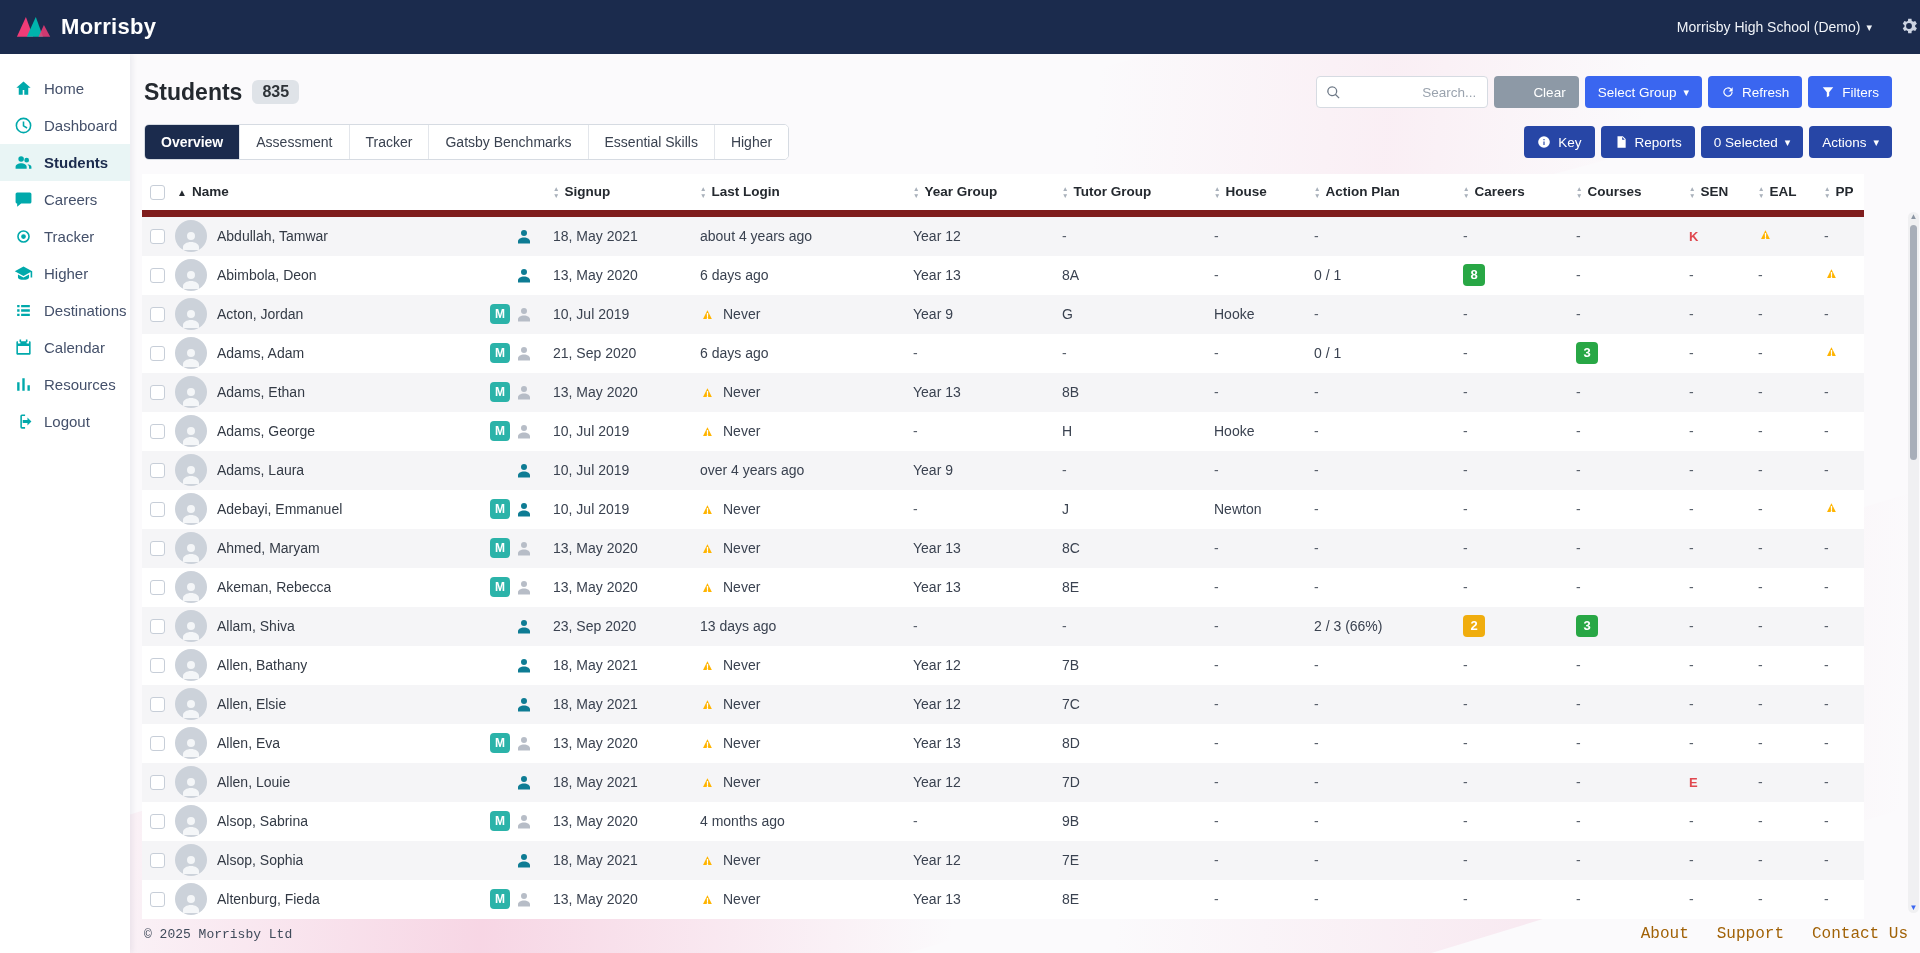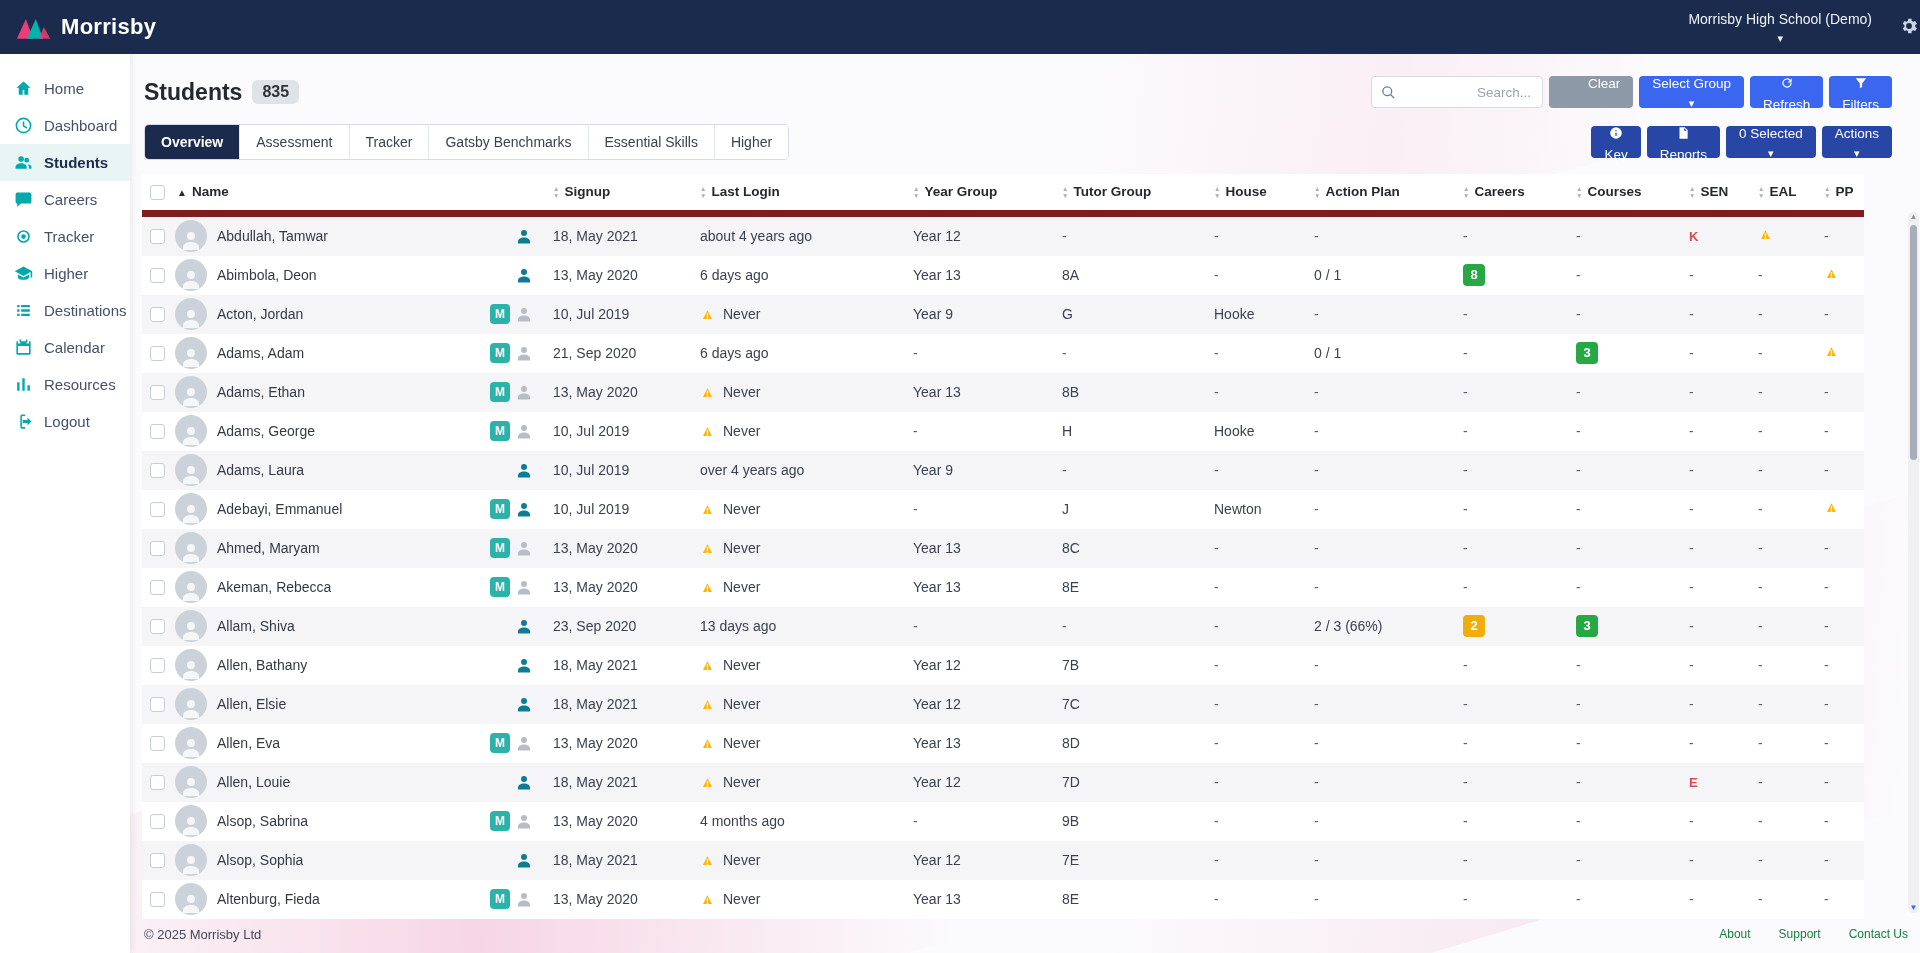--- a/index.html
+++ b/index.html
@@ -2,29 +2,29 @@
 <html><head>
 <meta charset="utf-8">
 <style>
   * { box-sizing: border-box; }
   html,body { margin:0; padding:0; }
   body {
     width:1920px; height:953px; overflow:hidden;
     font-family:"Liberation Sans", sans-serif;
     background:#fbfafc; color:#333;
   }
-  button { font-family:inherit;flex-direction:column; }
+  button { font-family:inherit; }
 
   
   .topbar {
     height:54px; background:#1b2b4d; color:#fff;
     display:flex; align-items:center; padding-left:16px;
     position:relative; z-index:10;
   }
-  .logo { display:flex; align-items:flex-end; gap:9px; }
+  .logo { display:flex; align-items:flex-start; gap:9px; }
   .logo-mark { width:36px; height:24px; display:inline-flex; }
   .brand-name { font-size:22px; font-weight:bold; letter-spacing:.3px; }
   .topbar-right { margin-left:auto; display:flex; align-items:center; gap:20px; }
   .school-selector { display:flex; align-items:center; gap:6px; font-size:14px; color:#f0f3f8; cursor:pointer; background:none; border:none; }
   .gear-btn { background:none; border:none; cursor:pointer; color:#cdd4e2; width:22px; height:22px; padding:0; }
   .gear-btn .ic { width:20px; height:20px; color:#cdd4e2; }
   .user-chip {
     height:54px; display:flex; align-items:center; gap:10px;
     background:rgba(255,255,255,.08); padding:0 20px 0 12px; cursor:pointer;
   }
@@ -110,23 +110,23 @@
   .warn::after { content:"!"; position:absolute; left:6px; top:2px; color:#fff; font-size:9px; font-weight:bold; line-height:17px; }
   .lastlogin-cell { display:flex; align-items:center; gap:6px; height:39px; }
 
   .count-pill { display:inline-block; min-width:22px; height:22px; line-height:22px; text-align:center; border-radius:4px; color:#fff; font-size:13px; font-weight:bold; padding:0 4px; }
   .sen-letter { font-weight:bold; font-size:13px; }
 
   .ic { display:inline-flex; }
   .ic svg { width:100%; height:100%; display:block; }
 
   
-  .footer { position:absolute; left:0; right:0; bottom:0; height:38px; display:flex; align-items:center; padding:0 12px 0 14px; font-size:13px; color:#3f4a5a; z-index:2; }
+  .footer { position:absolute; left:0; right:0; bottom:0; height:38px; display:flex; align-items:center; padding:0 12px 0 14px; font-size:13px; color:#3f4a5a; z-index:2;font-family:Liberation Mono, monospace; }
   .footer-links { margin-left:auto; display:flex; gap:28px; }
-  .footer-link { color:#15803d; cursor:pointer; background:none; border:none; font-size:12px; padding:0; }
+  .footer-link { color:#a16207; cursor:pointer; background:none; border:none; font-size:16px; padding:0; }
 
   
   .vscroll { position:absolute; right:1px; top:158px; bottom:40px; width:11px; background:#f0f0f2; border-radius:6px; z-index:3; display:flex; flex-direction:column; align-items:center; }
   .vscroll .arr { font-size:8px; line-height:10px; color:#8a94a2; }
   .vscroll .arr-down { margin-top:auto; color:#3a66f0; }
   .vscroll .thumb { width:7px; height:235px; background:#a8aeb9; border-radius:4px; margin-top:3px; cursor:grab; }
 </style>
 </head>
 <body>
 

